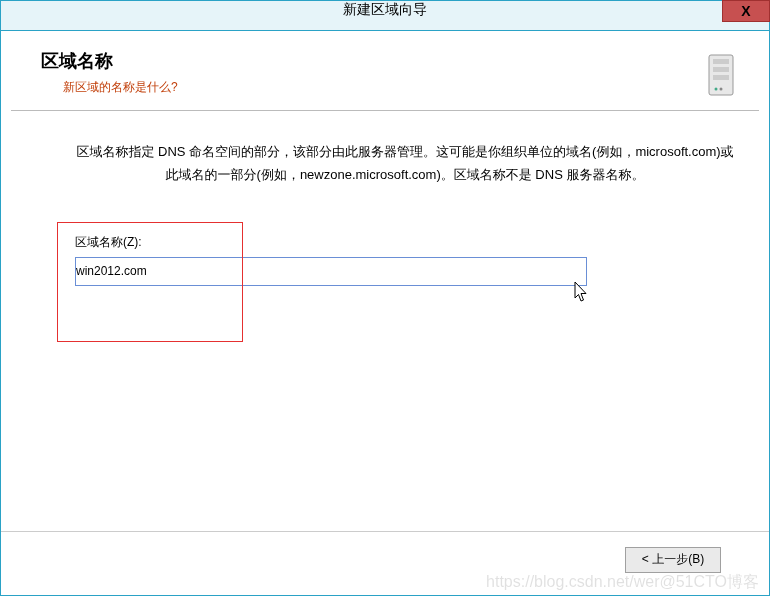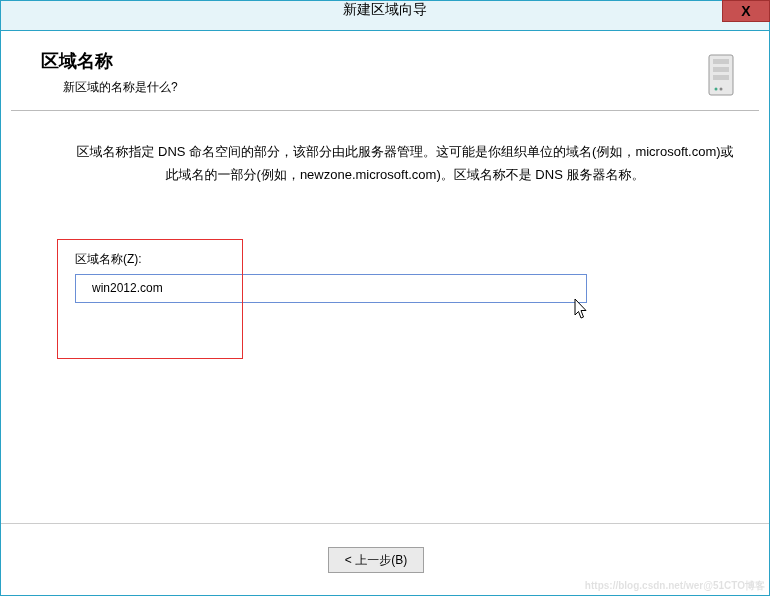--- a/index.html
+++ b/index.html
@@ -57,21 +57,21 @@
       position: relative;
     }
     .header-title {
       font-size: 18px;
       font-weight: bold;
       color: #000;
       margin-bottom: 6px;
     }
     .header-sub {
       font-size: 12px;
-      color: #000000;
+      color: #c2410c;
       margin-left: 22px;
     }
     .server-icon {
       position: absolute;
       right: 28px;
       top: 20px;
     }
     .sep-line {
       border-top: 1px solid #bbb;
       margin: 0 10px 0 10px;
@@ -80,84 +80,82 @@
       padding: 30px 34px 0 74px;
       font-size: 13px;
       color: #000;
     }
     .desc-text {
       line-height: 1.75;
       text-align: center;
     }
     .form-area {
       position: relative;
-      margin-top: 64px;
+      margin-top: 47px;
     }
     .red-box {
       position: absolute;
       border: 1px solid #e53030;
       left: -18px;
       top: -12px;
       width: 186px;
       height: 120px;
       pointer-events: none;
     }
     .field-label {
       font-size: 12px;
       margin-bottom: 6px;
     }
     .text-input {
       width: 512px;
       height: 29px;
       border: 1px solid #6a8fd6;
-      padding: 0 16px;
+      padding: 0 0;
       font-size: 12px;
       font-family: inherit;
       outline: none;
     }
     .cursor-icon {
       position: absolute;
       left: 494px;
       top: 46px;
       pointer-events: none;
     }
     .footer {
       position: absolute;
-      bottom: 16px;
+      bottom: 8px;
       left: 0;
       right: 0;
       height: 56px;
       border-top: 1px solid #ccc;
       display: flex;
       align-items: center;
       justify-content: flex-end;
       padding-right: 18px;
       gap: 6px;
       background: #fff;
-      flex-direction: column;
     }
     .btn {
       min-width: 96px;
       height: 26px;
       border: 1px solid #a0a0a0;
       background: #eaeaea;
       font-size: 12px;
       font-family: inherit;
       padding: 0 12px;
       cursor: pointer;
     }
     .btn-gap { width: 24px; }
     .watermark {
       position: absolute;
-      right: 4px;
+      right: 10px;
       bottom: 2px;
       color: rgba(0,0,0,0.12);
-      font-size: 10px;
+      font-size: 16px;
       pointer-events: none;
-      font-weight: bold;
     }
   </style>
 </head>
 <body>
 
 <div class="window">
   <div class="titlebar">
     <span class="title-text">新建区域向导</span>
     <div class="close-btn">
       <span>X</span>

